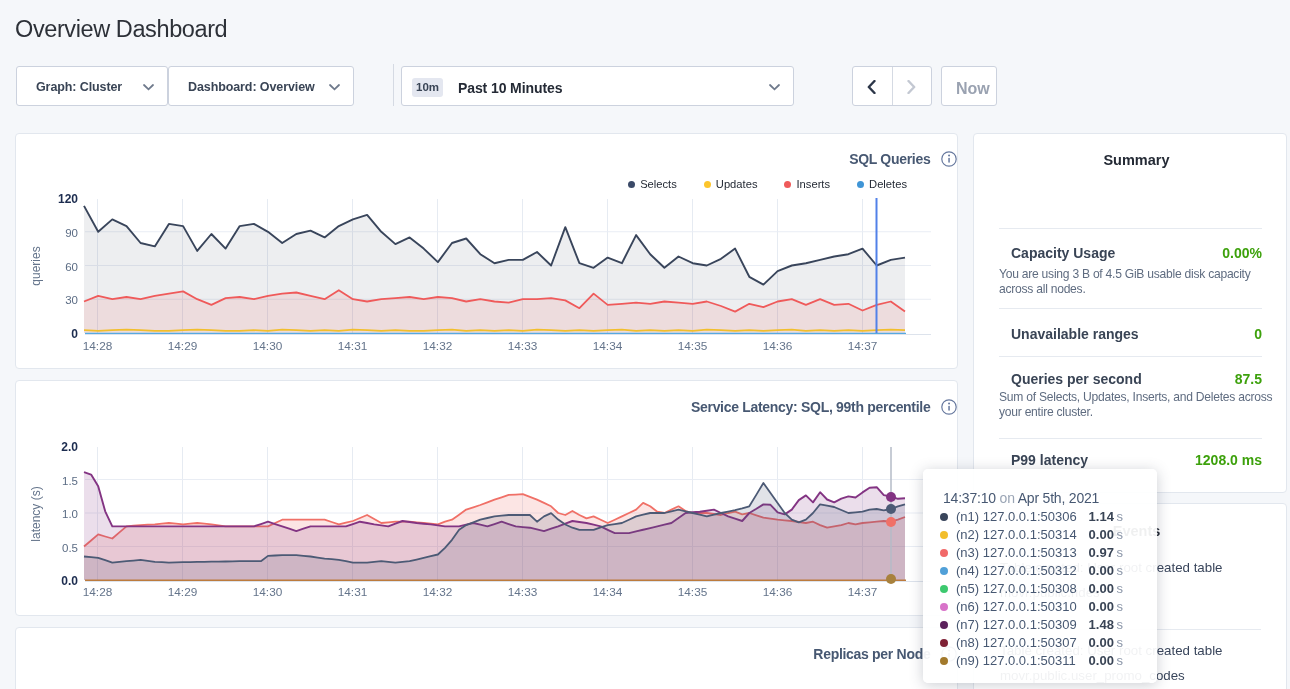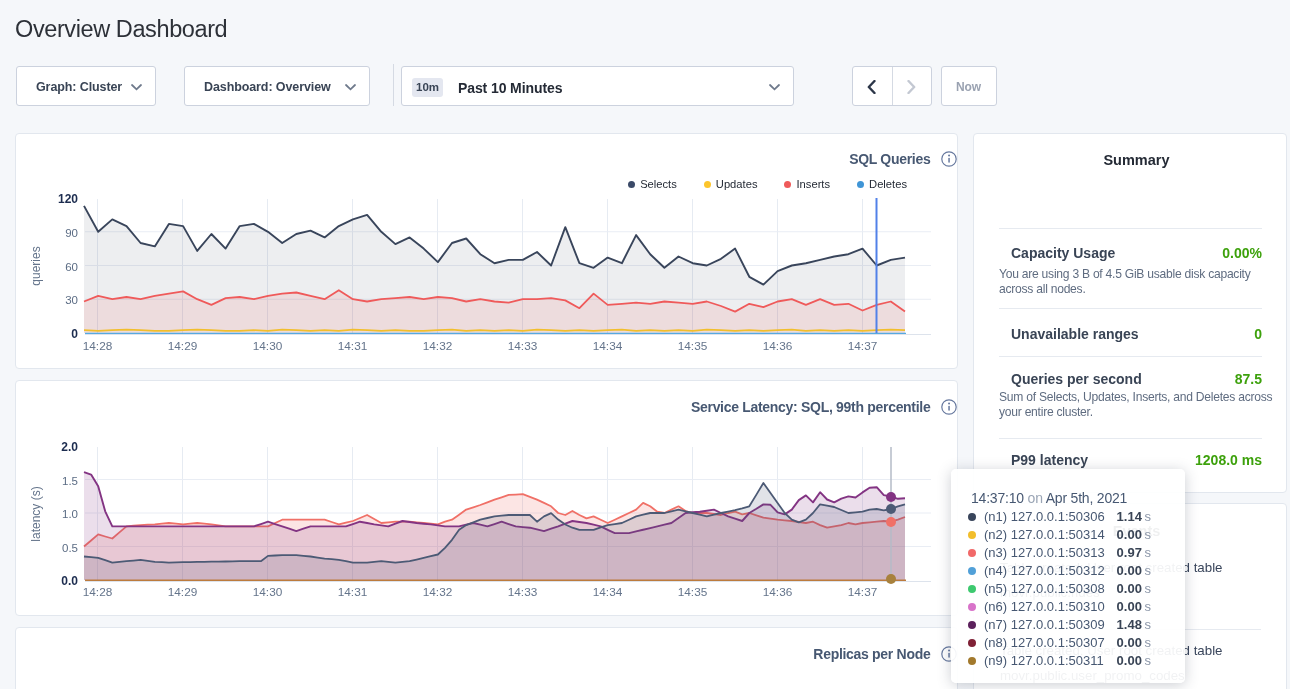--- a/index.html
+++ b/index.html
@@ -15,40 +15,40 @@
 .ctitle .info { vertical-align:-3px; margin-left:7px; }
 .legend { position:absolute; top:44px; right:50px; display:flex; gap:27px; }
 .litem { font-size:11.2px; color:#242a35; display:flex; align-items:center; gap:5px; }
 .ldot { width:7px; height:7px; border-radius:50%; display:inline-block; }
 .srow { position:absolute; left:37px; right:24px; font-size:14px; font-weight:700; color:#394455; }
 .srow .rv { position:absolute; right:0; top:0; color:#3da10c; }
 .sdesc { position:absolute; left:25px; right:8px; font-size:12.1px; color:#5f6c80; line-height:15.2px; font-weight:400; letter-spacing:-0.25px; }
 .sdiv { position:absolute; left:25px; right:24px; height:1px; background:#e6eaf0; }
 .link { color:#2962f6; }
 .tooltip { position:absolute; left:923px; top:469px; width:234px; height:214px; background:rgba(255,255,255,0.93);
-  border-radius:5px; box-shadow:0 2px 14px rgba(50,60,80,0.25); z-index:30;margin-left:28px; }
+  border-radius:5px; box-shadow:0 2px 14px rgba(50,60,80,0.25); z-index:30; }
 .thead { position:absolute; left:20px; top:21px; font-size:14px; color:#475872; letter-spacing:-0.2px; white-space:nowrap; }
 .thead .on { color:#9aa5b5; }
 .trow { position:relative; height:18px; font-size:13px; color:#475872; }
 .tdot { position:absolute; left:17px; top:5px; width:8px; height:8px; border-radius:50%; }
 .tname { position:absolute; left:33px; top:1px; }
 .tval { position:absolute; right:35px; top:1px; font-weight:700; color:#394455; }
 .tunit { font-weight:400; color:#8b96a8; letter-spacing:-1px; }
 .evtext { position:absolute; left:26px; right:20px; font-size:13.3px; color:#39455b; line-height:25px; }
 svg text { font-family:"Liberation Sans", sans-serif; }
 </style></head><body>
 <h1>Overview Dashboard</h1>
 
-<div class="btn" style="left:16px;width:140px">
+<div class="btn" style="left:16px;width:152px">
     <span class="lbl">Graph: Cluster</span>
     <svg width="11" height="7" viewBox="0 0 11 7" style="position:absolute;right:13px;top:17px">
       <path d="M1 1 L5.5 5.3 L10 1" fill="none" stroke="#6f7a8c" stroke-width="1.8" stroke-linecap="round"></path>
     </svg>
   </div>
-<div class="btn" style="left:184px;width:186px">
+<div class="btn" style="left:168px;width:186px">
     <span class="lbl">Dashboard: Overview</span>
     <svg width="11" height="7" viewBox="0 0 11 7" style="position:absolute;right:13px;top:17px">
       <path d="M1 1 L5.5 5.3 L10 1" fill="none" stroke="#6f7a8c" stroke-width="1.8" stroke-linecap="round"></path>
     </svg>
   </div>
 <div class="vdiv"></div>
 <div class="btn" style="left:401px;width:393px">
     <span class="badge">10m</span>
   <span class="lbl" style="left:56px;font-size:14px;color:#242a35">Past 10 Minutes</span>
     <svg width="11" height="7" viewBox="0 0 11 7" style="position:absolute;right:13px;top:17px">
@@ -58,21 +58,21 @@
 <div class="btn" style="left:852px;width:80px">
   <div class="abs" style="left:39px;top:0;width:1px;height:38px;background:#d5dae3"></div>
   <svg class="abs" style="left:14px;top:13px" width="9" height="14" viewBox="0 0 9 14">
       <path d="M7.5 1 L1.8 7 L7.5 13" fill="none" stroke="#2c3648" stroke-width="2.4" stroke-linecap="round" stroke-linejoin="round"></path>
     </svg>
   <svg class="abs" style="left:54px;top:13px" width="9" height="14" viewBox="0 0 9 14">
       <path d="M1.5 1 L7.2 7 L1.5 13" fill="none" stroke="#c3c8d2" stroke-width="2.4" stroke-linecap="round" stroke-linejoin="round"></path>
     </svg>
 </div>
 <div class="btn" style="left:941px;width:56px">
-    <span class="lbl" style="left:14px;font-size:12px;color:#9aa2b1">Now</span>
+    <span class="lbl" style="left:14px;font-size:16px;color:#9aa2b1">Now</span>
   </div>
 
 <div class="panel" style="left:15px;top:133px;width:943px;height:236px">
   <div class="ctitle" style="top:17px">SQL Queries <svg class="info" width="16" height="16" viewBox="0 0 16 16">
         <circle cx="8" cy="8" r="7.2" fill="none" stroke="#66789e" stroke-width="1.2"></circle>
         <rect x="7.3" y="6.8" width="1.5" height="5" rx="0.7" fill="#66789e"></rect>
         <circle cx="8.05" cy="4.5" r="1" fill="#66789e"></circle>
       </svg></div>
   <div class="legend">
     <span class="litem"><span class="ldot" style="background:#3b4a68"></span>Selects</span>

